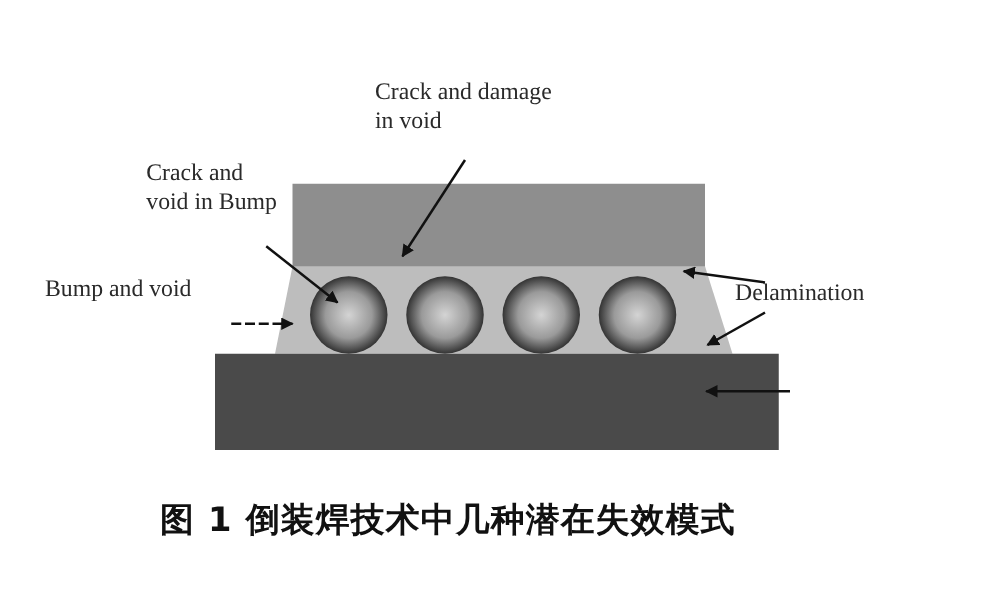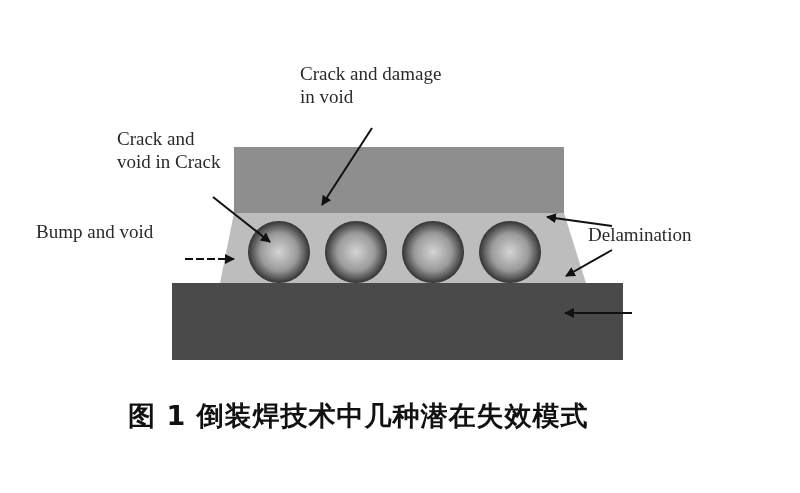--- a/index.html
+++ b/index.html
@@ -45,21 +45,21 @@
     <line x1="632" y1="313" x2="565" y2="313" marker-end="url(#ah)"></line>
   </g>
 </svg>
 
 <div class="lbl" style="left:300px;top:62px;">
   <div>Crack and damage</div>
   <div>in void</div>
 </div>
 <div class="lbl" style="left:77px;top:127px;margin-left:40px;">
   <div>Crack and</div>
-  <div>void in Crack</div>
+  <div>void in Bump</div>
 </div>
 <div class="lbl" style="left:36px;top:220px;">
   <div>Bump and void</div>
 </div>
 <div class="lbl" style="left:588px;top:223px;">
   <div>Delamination</div>
 </div>
 <div class="lbl" style="left:640px;top:295px;">
 </div>
 

